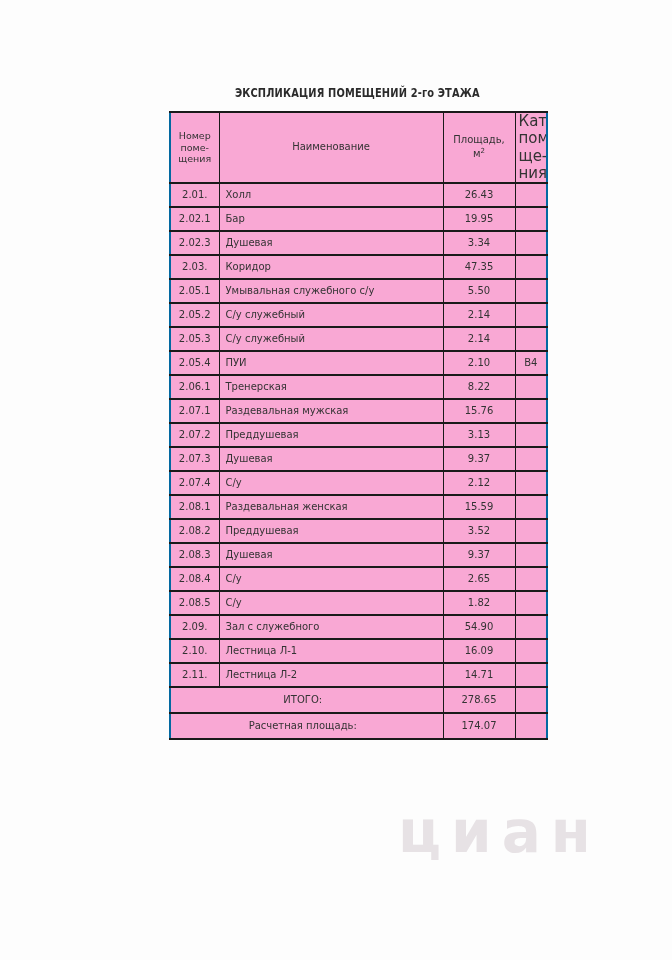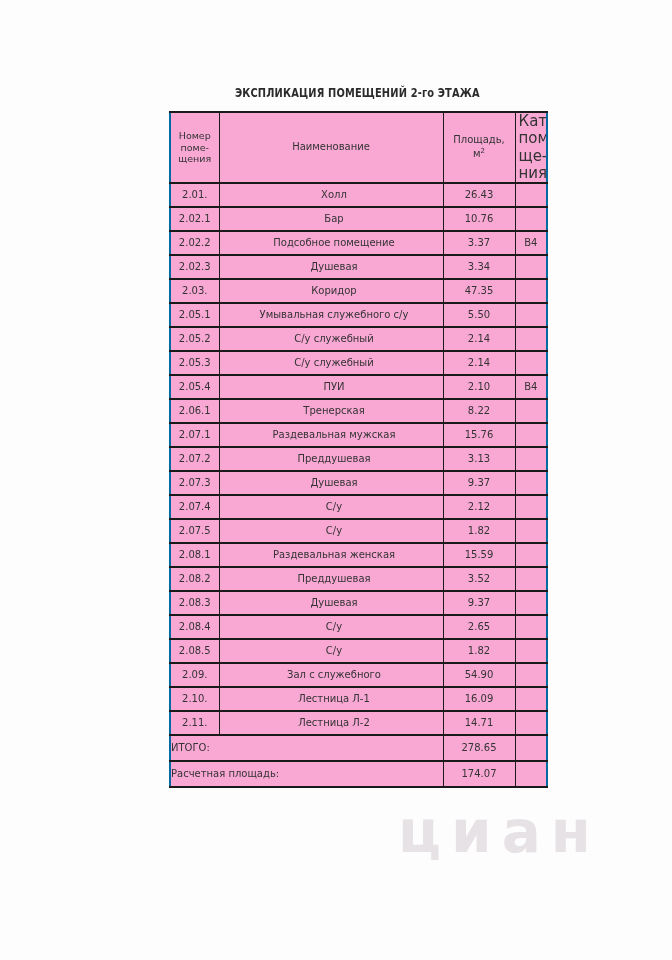--- a/index.html
+++ b/index.html
@@ -65,25 +65,25 @@
   .h-area { }
   .h-area sup { font-size: 7px; }
   .h-cat  {
     white-space: pre-line;
     font-size: 15px;
     text-align: left;
     padding-left: 3px;
     line-height: 1.15;
   }
   td.cell-name {
+    text-align: left;
+    padding-left: 6px;
+  }
+  td.total-label {
     text-align: center;
-    padding-left: 6px;
-  }
-  td.total-label {
-    text-align: left;
     padding-right: 8px;
   }
   .watermark {
     position: absolute;
     left: 398px;
     top: 798px;
     font-size: 58px;
     font-weight: bold;
     letter-spacing: 10px;
     color: rgba(203, 194, 199, 0.45);
@@ -123,28 +123,22 @@
     <tbody>
         <tr>
           <td class="cell-number">2.01.</td>
           <td class="cell-name">Холл</td>
           <td class="cell-area">26.43</td>
           <td class="cell-category"></td>
         </tr>
         <tr>
           <td class="cell-number">2.02.1</td>
           <td class="cell-name">Бар</td>
-          <td class="cell-area">10.76</td>
-          <td class="cell-category"></td>
-        </tr>
-        <tr>
-          <td class="cell-number">2.02.2</td>
-          <td class="cell-name">Подсобное помещение</td>
-          <td class="cell-area">3.37</td>
-          <td class="cell-category">В4</td>
+          <td class="cell-area">19.95</td>
+          <td class="cell-category"></td>
         </tr>
         <tr>
           <td class="cell-number">2.02.3</td>
           <td class="cell-name">Душевая</td>
           <td class="cell-area">3.34</td>
           <td class="cell-category"></td>
         </tr>
         <tr>
           <td class="cell-number">2.03.</td>
           <td class="cell-name">Коридор</td>
@@ -199,26 +193,20 @@
           <td class="cell-area">9.37</td>
           <td class="cell-category"></td>
         </tr>
         <tr>
           <td class="cell-number">2.07.4</td>
           <td class="cell-name">С/у</td>
           <td class="cell-area">2.12</td>
           <td class="cell-category"></td>
         </tr>
         <tr>
-          <td class="cell-number">2.07.5</td>
-          <td class="cell-name">С/у</td>
-          <td class="cell-area">1.82</td>
-          <td class="cell-category"></td>
-        </tr>
-        <tr>
           <td class="cell-number">2.08.1</td>
           <td class="cell-name">Раздевальная женская</td>
           <td class="cell-area">15.59</td>
           <td class="cell-category"></td>
         </tr>
         <tr>
           <td class="cell-number">2.08.2</td>
           <td class="cell-name">Преддушевая</td>
           <td class="cell-area">3.52</td>
           <td class="cell-category"></td>

